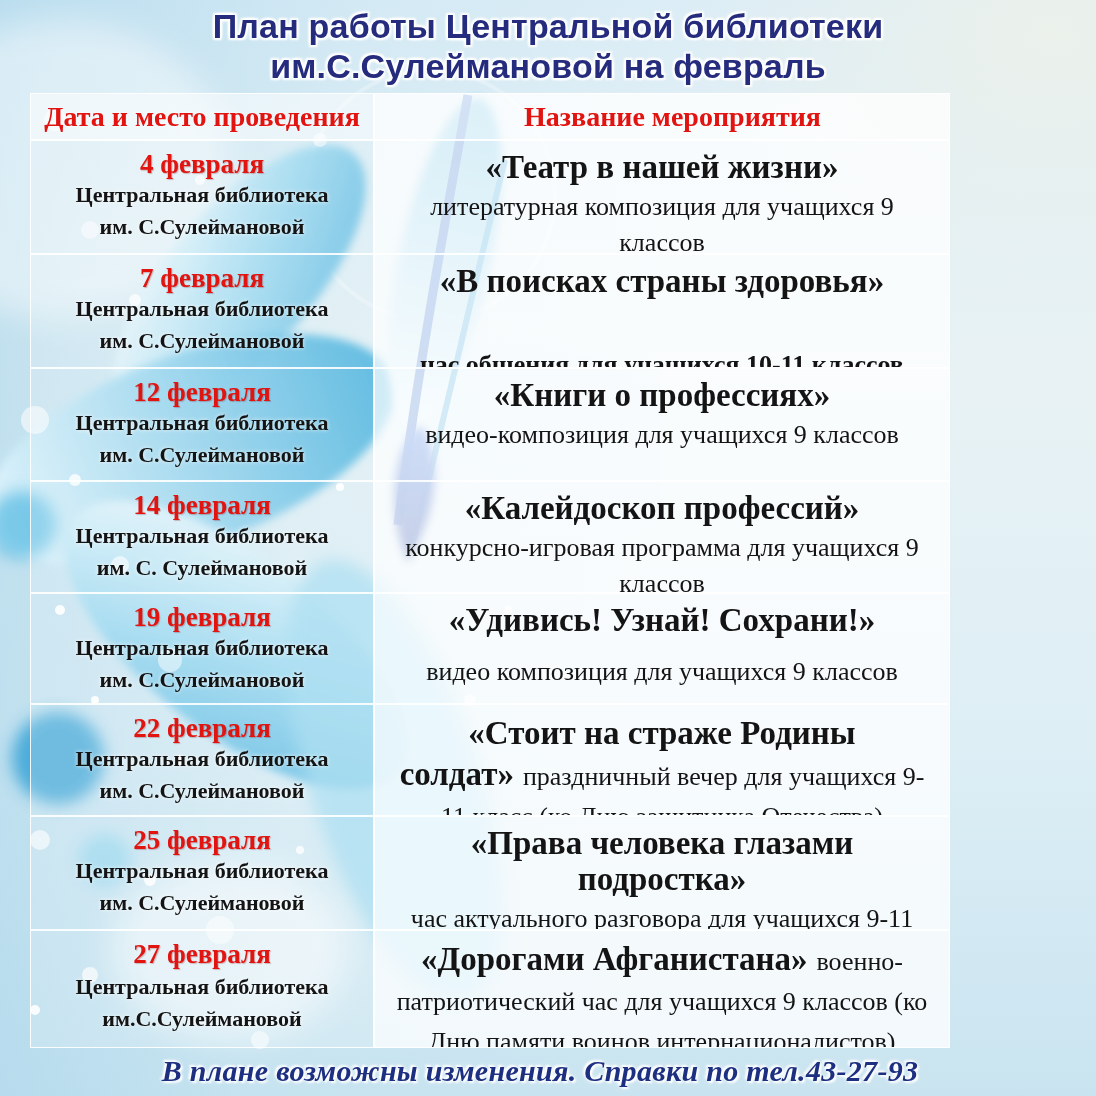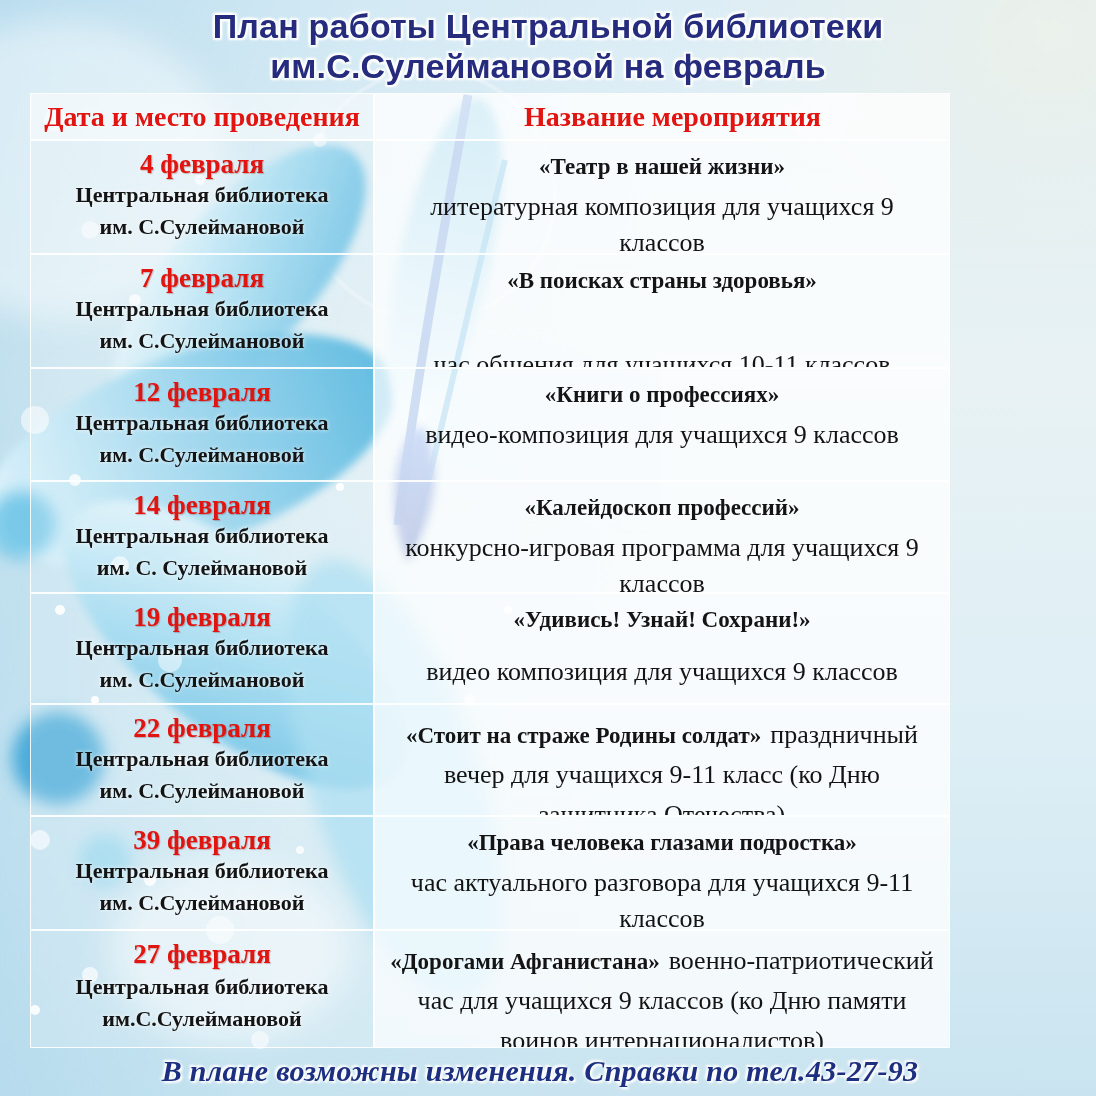--- a/index.html
+++ b/index.html
@@ -43,24 +43,24 @@
   .cell.lft:not(.hdr){display:flex;flex-direction:column;align-items:center;text-align:center;padding:6px 8px 12px;}
   .date{
     font-weight:bold;color:#e11410;font-size:27px;line-height:30px;margin-top:2px;
     text-shadow:1px 1px 1px rgba(120,0,0,.25);
   }
   .venue{
     margin-top:auto;font-weight:bold;color:#141414;font-size:22px;line-height:32px;
     text-shadow:0 0 4px rgba(255,255,255,.85);
   }
   .cell.rgt:not(.hdr){padding:8px 14px 6px;text-align:center;color:#141414;}
-  .ev-title{font-weight:bold;font-size:23px;line-height:36px;}
+  .ev-title{font-weight:bold;font-size:33px;line-height:36px;}
   .ev-desc{font-size:26px;line-height:36px;margin-top:18px;}
   .stacked .ev-desc{margin-top:4px;}
-  .gap-xl .ev-desc{margin-top:48px;}
+  .gap-xl .ev-desc{margin-top:48px;font-weight:bold;}
   .gap-md .ev-desc{margin-top:16px;}
   .narrow .ev-desc{max-width:575px;margin-left:auto;margin-right:auto;}
   .inline .ev-par{max-width:648px;margin:2px auto 0;font-size:26px;line-height:40px;}
   .inline .ev-desc{margin-left:9px;}
 
   .footer{
     position:absolute;left:0;right:16px;bottom:8px;text-align:center;
     font-weight:bold;font-style:italic;font-size:30px;color:#1d2f80;
     text-shadow:0 0 5px #fff,0 0 2px #fff,2px 2px 2px rgba(255,255,255,.95),-2px -2px 2px rgba(255,255,255,.95);
     letter-spacing:.3px;
@@ -224,21 +224,21 @@
           <div>им. С.Сулеймановой</div>
         </div>
       </div>
       <div class="cell rgt inline">
         <div class="ev-par">
           <span class="ev-title">«Стоит на страже Родины солдат»</span><span class="ev-desc">праздничный вечер для учащихся 9-11 класс (ко Дню защитника Отечества)</span>
         </div>
       </div>
 
       <div class="cell lft">
-        <div class="date">39 февраля</div>
+        <div class="date">25 февраля</div>
         <div class="venue">
           <div>Центральная библиотека</div>
           <div>им. С.Сулеймановой</div>
         </div>
       </div>
       <div class="cell rgt stacked">
         <div class="ev-title">«Права человека глазами подростка»</div>
         <div class="ev-desc">час актуального разговора для учащихся 9-11 классов</div>
       </div>
 

